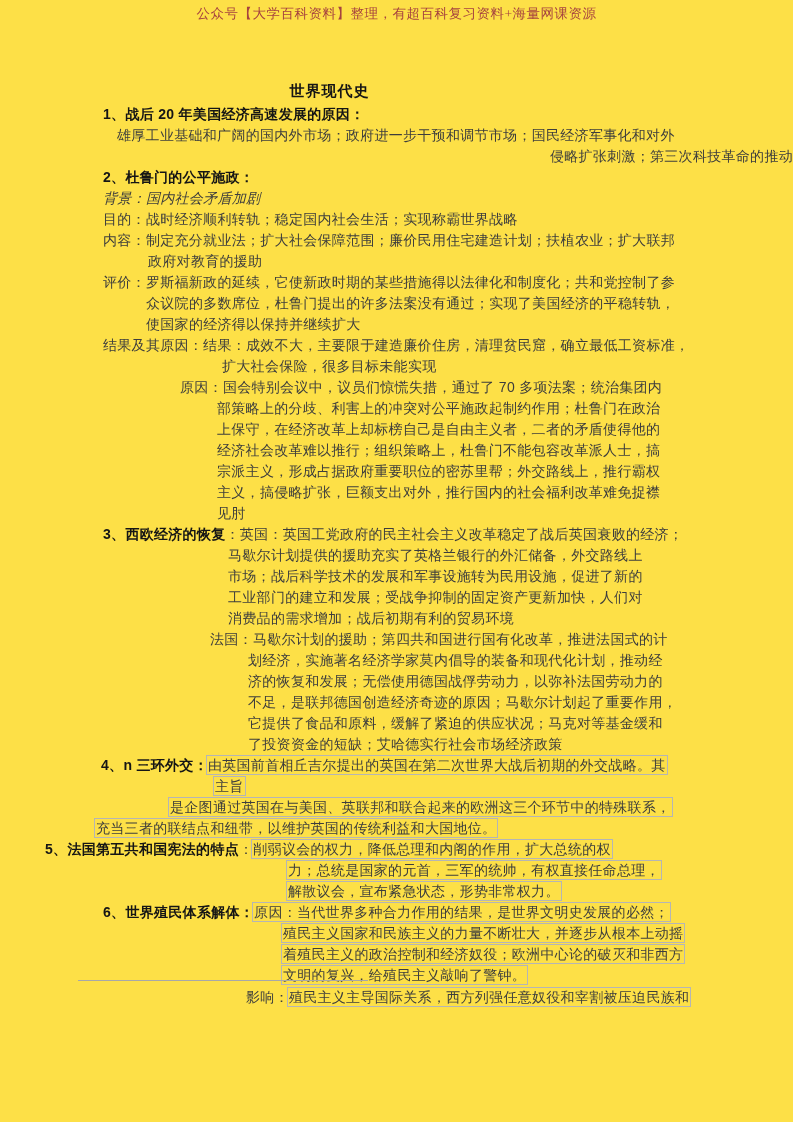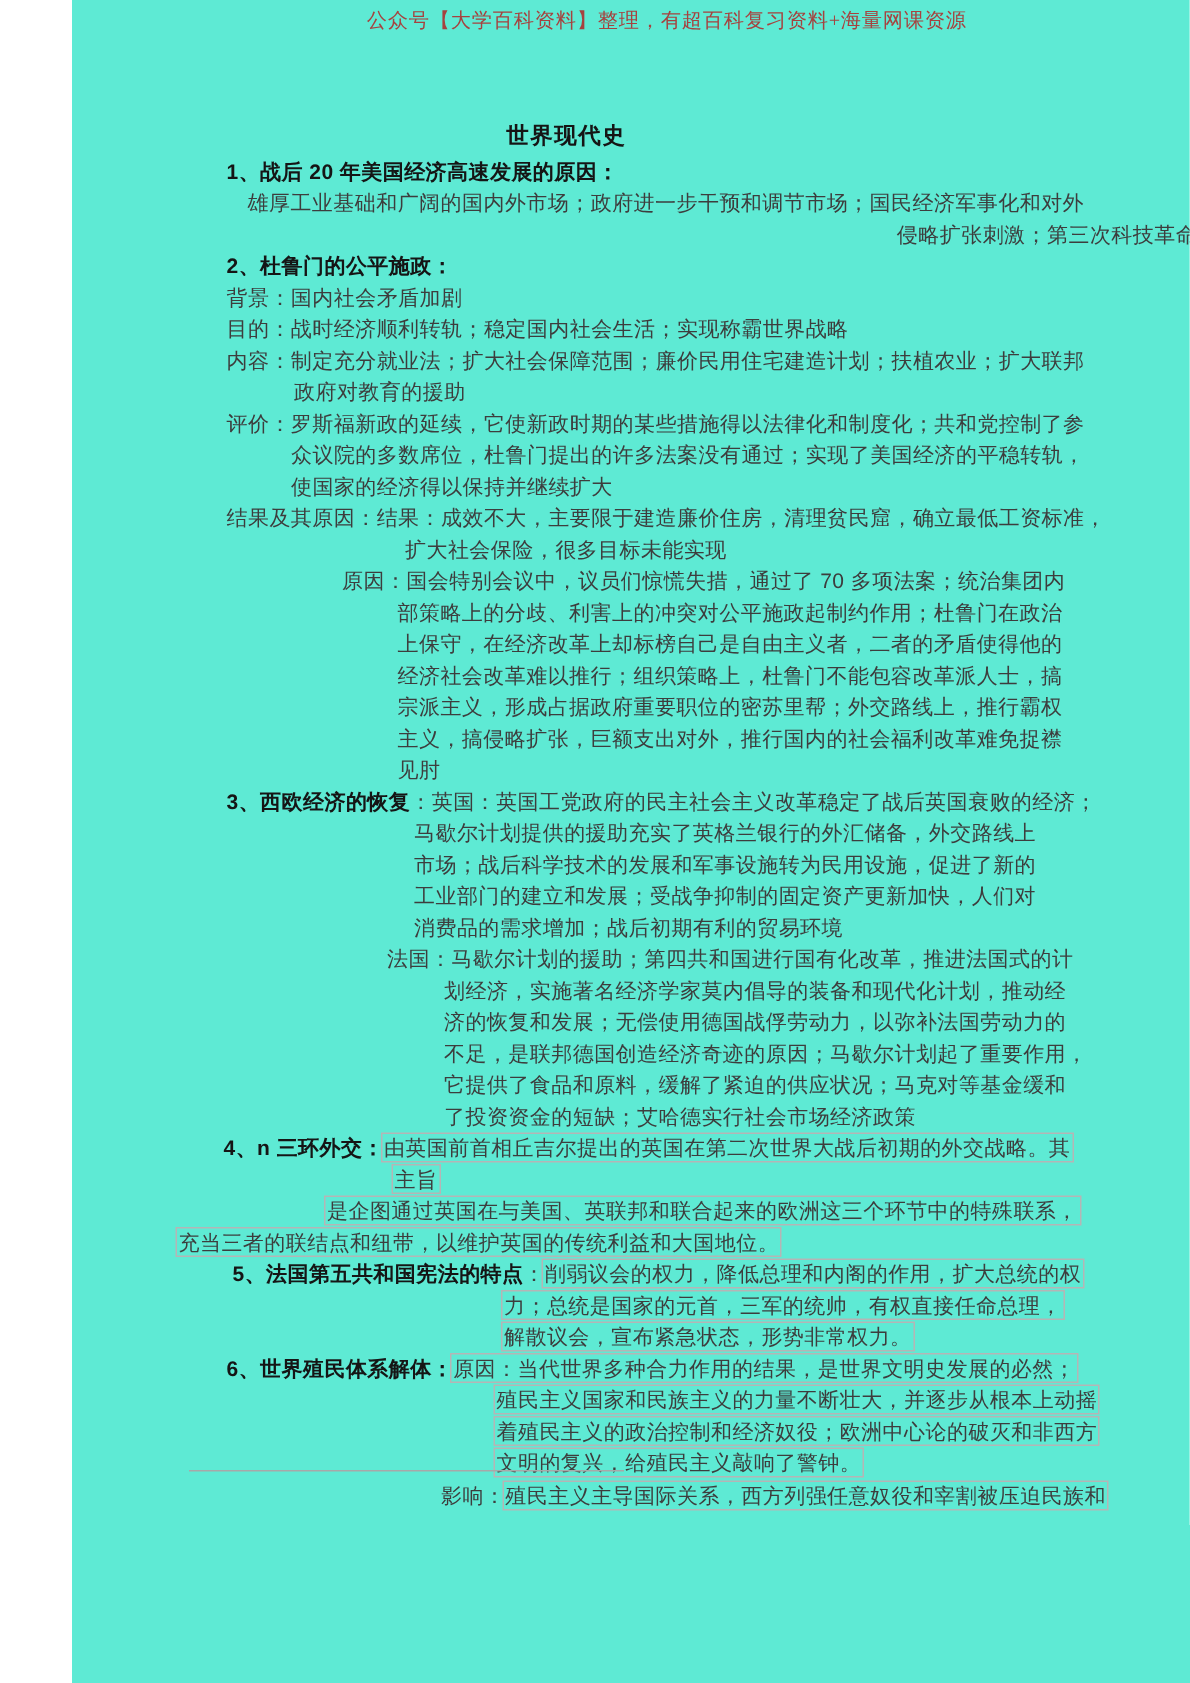--- a/index.html
+++ b/index.html
@@ -1,20 +1,20 @@
 <!DOCTYPE html>
 <html style="--header-color: #a6423f; --box-border: #b5b5b5; --body-color: #3d3d3d; --bold-color: #151515; --divider-color: #a8a8a8;"><head>
 <meta charset="utf-8">
 <style>
   html,body{margin:0;padding:0;}
   body{
     width:793px;height:1122px;background:#ffffff;position:relative;overflow:hidden;
     font-family:"Liberation Sans","DejaVu Sans",sans-serif;
   }
-  .page{position:absolute;inset:0;background:#5eead4;margin-left:48px;}
+  .page{position:absolute;inset:0;background:#fde047;}
   .header-note{
     position:absolute;top:6px;left:0;width:793px;text-align:center;
     font-size:13.5px;letter-spacing:0.5px;line-height:16px;
     color:var(--header-color,#a6423f);
     font-family:"Liberation Serif","DejaVu Serif",serif;
   }
   .page-title{
     position:absolute;top:82px;left:0;width:659px;text-align:center;
     font-size:15px;font-weight:bold;color:var(--bold-color,#151515);
     letter-spacing:1px;line-height:18px;
@@ -36,21 +36,21 @@
 <body>
 
 <div class="page">
   <div class="header-note">公众号【大学百科资料】整理，有超百科复习资料+海量网课资源</div>
   <div class="page-title">世界现代史</div>
   <div id="lines-root">
       <div class="line" style="padding-left: 103px;"><span class="seg b">1、战后 20 年美国经济高速发展的原因：</span></div>
       <div class="line" style="padding-left: 117px;"><span class="seg">雄厚工业基础和广阔的国内外市场；政府进一步干预和调节市场；国民经济军事化和对外</span></div>
       <div class="line" style="padding-left: 117px; text-align: right;"><span class="seg">侵略扩张刺激；第三次科技革命的推动</span></div>
       <div class="line" style="padding-left: 103px;"><span class="seg b">2、杜鲁门的公平施政：</span></div>
-      <div class="line" style="padding-left: 103px;"><span class="seg">背景：国内社会矛盾加剧</span></div>
+      <div class="line" style="padding-left: 103px; font-style: italic;"><span class="seg">背景：国内社会矛盾加剧</span></div>
       <div class="line" style="padding-left: 103px;"><span class="seg">目的：战时经济顺利转轨；稳定国内社会生活；实现称霸世界战略</span></div>
       <div class="line" style="padding-left: 103px;"><span class="seg">内容：制定充分就业法；扩大社会保障范围；廉价民用住宅建造计划；扶植农业；扩大联邦</span></div>
       <div class="line" style="padding-left: 148px;"><span class="seg">政府对教育的援助</span></div>
       <div class="line" style="padding-left: 103px;"><span class="seg">评价：罗斯福新政的延续，它使新政时期的某些措施得以法律化和制度化；共和党控制了参</span></div>
       <div class="line" style="padding-left: 146px;"><span class="seg">众议院的多数席位，杜鲁门提出的许多法案没有通过；实现了美国经济的平稳转轨，</span></div>
       <div class="line" style="padding-left: 146px;"><span class="seg">使国家的经济得以保持并继续扩大</span></div>
       <div class="line" style="padding-left: 103px;"><span class="seg">结果及其原因：结果：成效不大，主要限于建造廉价住房，清理贫民窟，确立最低工资标准，</span></div>
       <div class="line" style="padding-left: 222px;"><span class="seg">扩大社会保险，很多目标未能实现</span></div>
       <div class="line" style="padding-left: 180px;"><span class="seg">原因：国会特别会议中，议员们惊慌失措，通过了 70 多项法案；统治集团内</span></div>
       <div class="line" style="padding-left: 217px;"><span class="seg">部策略上的分歧、利害上的冲突对公平施政起制约作用；杜鲁门在政治</span></div>
@@ -66,22 +66,22 @@
       <div class="line" style="padding-left: 228px;"><span class="seg">消费品的需求增加；战后初期有利的贸易环境</span></div>
       <div class="line" style="padding-left: 210px;"><span class="seg">法国：马歇尔计划的援助；第四共和国进行国有化改革，推进法国式的计</span></div>
       <div class="line" style="padding-left: 248px;"><span class="seg">划经济，实施著名经济学家莫内倡导的装备和现代化计划，推动经</span></div>
       <div class="line" style="padding-left: 248px;"><span class="seg">济的恢复和发展；无偿使用德国战俘劳动力，以弥补法国劳动力的</span></div>
       <div class="line" style="padding-left: 248px;"><span class="seg">不足，是联邦德国创造经济奇迹的原因；马歇尔计划起了重要作用，</span></div>
       <div class="line" style="padding-left: 248px;"><span class="seg">它提供了食品和原料，缓解了紧迫的供应状况；马克对等基金缓和</span></div>
       <div class="line" style="padding-left: 248px;"><span class="seg">了投资资金的短缺；艾哈德实行社会市场经济政策</span></div>
       <div class="line" style="padding-left: 101px;"><span class="seg b">4、n 三环外交：</span><span class="seg boxed">由英国前首相丘吉尔提出的英国在第二次世界大战后初期的外交战略。其</span></div>
       <div class="line" style="padding-left: 215px;"><span class="seg boxed">主旨</span></div>
       <div class="line" style="padding-left: 170px;"><span class="seg boxed">是企图通过英国在与美国、英联邦和联合起来的欧洲这三个环节中的特殊联系，</span></div>
-      <div class="line" style="padding-left: 71px;"><span class="seg boxed">充当三者的联结点和纽带，以维护英国的传统利益和大国地位。</span></div>
-      <div class="line" style="padding-left: 107px;"><span class="seg b">5、法国第五共和国宪法的特点</span><span class="seg">：</span><span class="seg boxed">削弱议会的权力，降低总理和内阁的作用，扩大总统的权</span></div>
+      <div class="line" style="padding-left: 96px;"><span class="seg boxed">充当三者的联结点和纽带，以维护英国的传统利益和大国地位。</span></div>
+      <div class="line" style="padding-left: 45px;"><span class="seg b">5、法国第五共和国宪法的特点</span><span class="seg">：</span><span class="seg boxed">削弱议会的权力，降低总理和内阁的作用，扩大总统的权</span></div>
       <div class="line" style="padding-left: 288px;"><span class="seg boxed">力；总统是国家的元首，三军的统帅，有权直接任命总理，</span></div>
       <div class="line" style="padding-left: 288px;"><span class="seg boxed">解散议会，宣布紧急状态，形势非常权力。</span></div>
       <div class="line" style="padding-left: 103px;"><span class="seg b">6、世界殖民体系解体：</span><span class="seg boxed">原因：当代世界多种合力作用的结果，是世界文明史发展的必然；</span></div>
       <div class="line" style="padding-left: 283px;"><span class="seg boxed">殖民主义国家和民族主义的力量不断壮大，并逐步从根本上动摇</span></div>
       <div class="line" style="padding-left: 283px;"><span class="seg boxed">着殖民主义的政治控制和经济奴役；欧洲中心论的破灭和非西方</span></div>
       <div class="line" style="padding-left: 283px;"><span class="seg boxed">文明的复兴，给殖民主义敲响了警钟。</span></div>
       <div class="divider" style="margin-left: 78px; width: 290px;"></div>
       <div class="line" style="padding-left: 246px;"><span class="seg">影响：</span><span class="seg boxed">殖民主义主导国际关系，西方列强任意奴役和宰割被压迫民族和</span></div>
     </div>
 </div>

